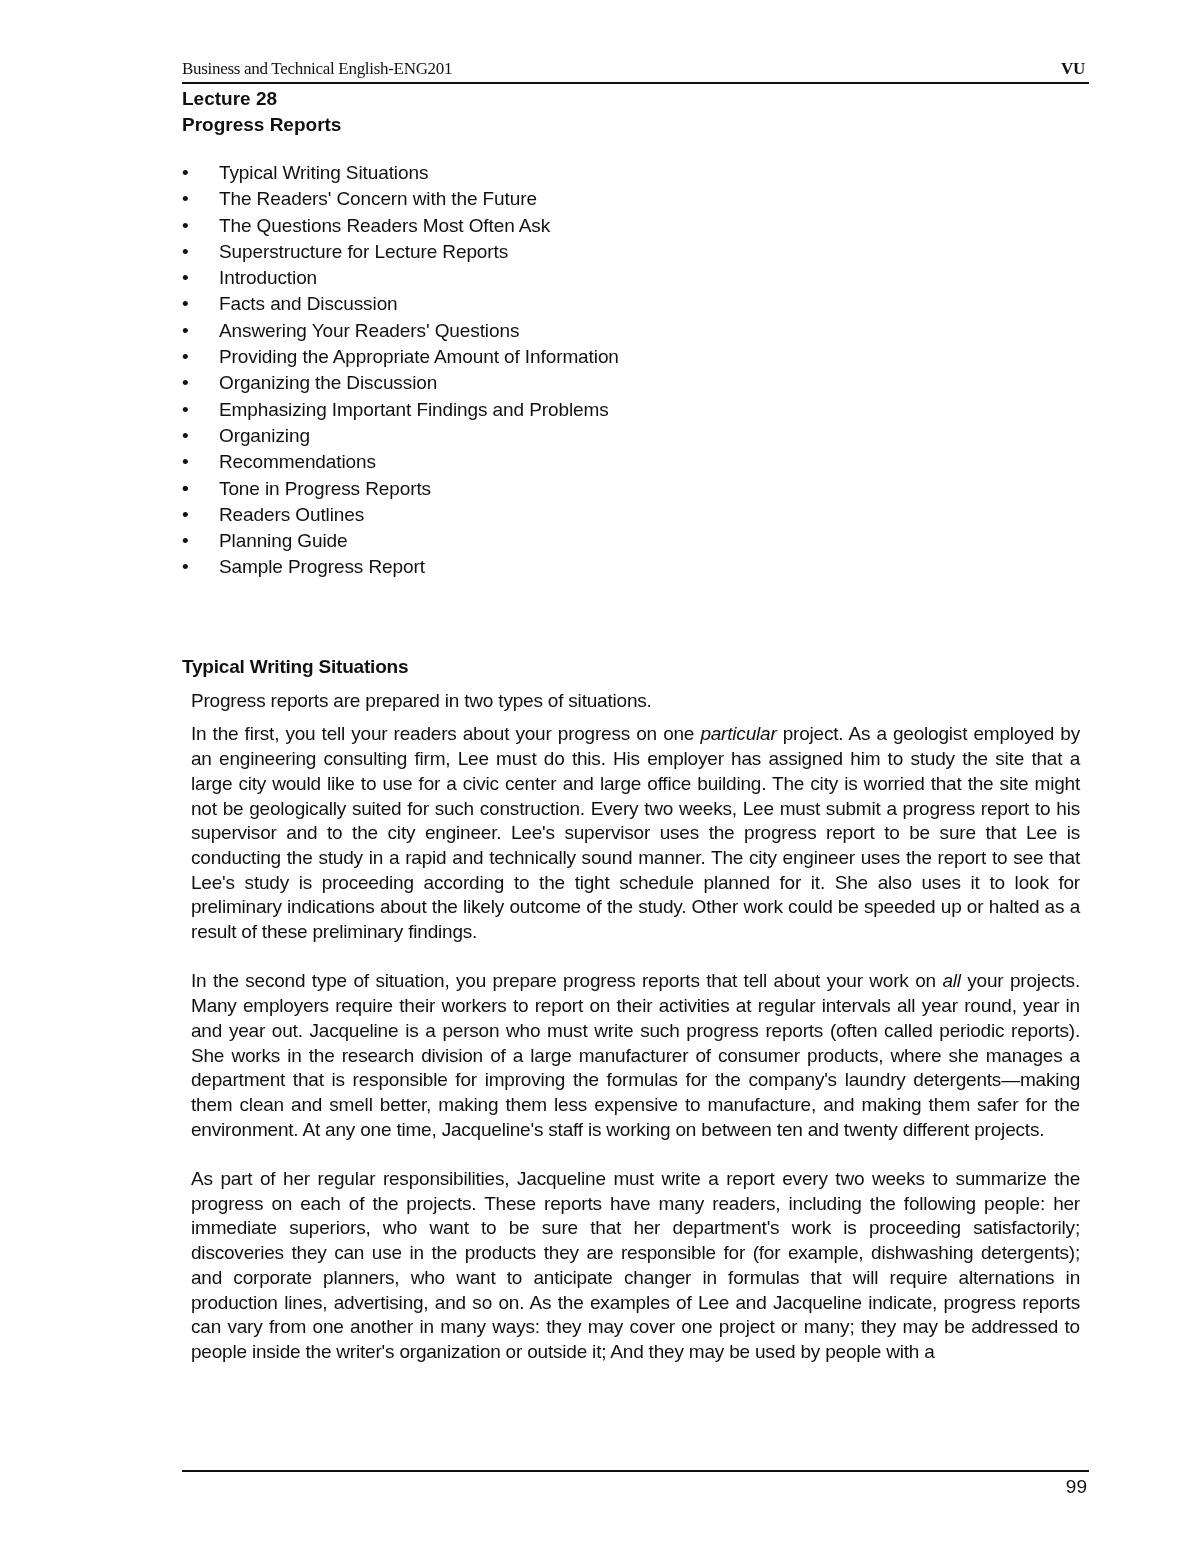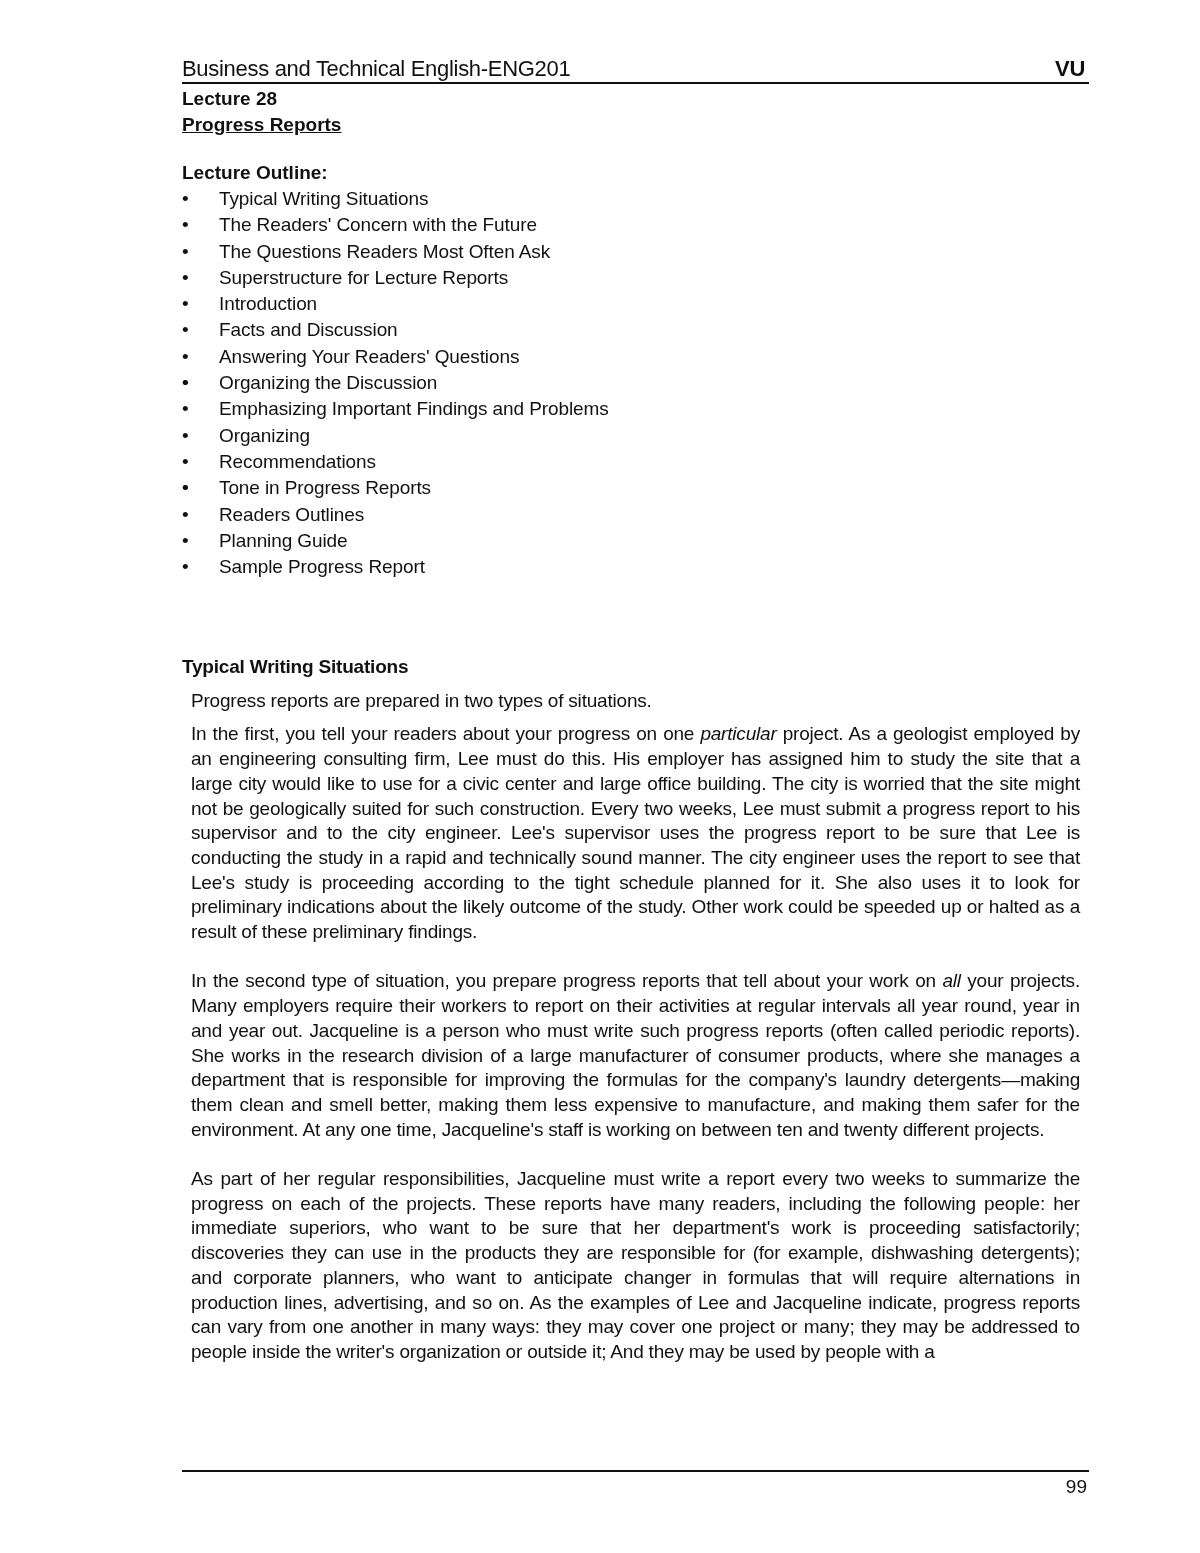--- a/index.html
+++ b/index.html
@@ -1,26 +1,26 @@
 <!DOCTYPE html>
 <html><head>
   <meta charset="utf-8">
   <style>
     html, body { margin: 0; padding: 0; background: #ffffff; }
     body { width: 1200px; height: 1553px; position: relative; overflow: hidden;
            font-family: "Liberation Sans", sans-serif; color: #111; }
     .page { position: absolute; left: 182px; top: 0; width: 907px; }
     .header { position: absolute; top: 58px; left: 0; width: 907px; height: 24px;
-              border-bottom: 2px solid #111; font-size: 22px; line-height: 22px;
-              letter-spacing: -0.3px; }
+              border-bottom: 2px solid #111; font-size: 17px; line-height: 22px;
+              letter-spacing: -0.3px; font-family: Liberation Serif, serif; }
     .header .left { position: absolute; left: 0; top: 0; }
     .header .right { position: absolute; right: 4px; top: 0; font-weight: bold; }
     .title-block { position: absolute; top: 86px; left: 0; width: 907px; 
                    font-weight: bold; font-size: 19px; line-height: 26px; }
-    .title-block .sub { text-decoration: underline; }
+    .title-block .sub { }
     .outline { position: absolute; top: 160px; left: 0; width: 907px; font-size: 19px; }
     .outline .h { font-weight: bold; line-height: 26px; }
     .outline ul { list-style: none; margin: 0; padding: 0; }
     .outline li { position: relative; padding-left: 37px; line-height: 26.3px; letter-spacing: -0.1px; }
     .outline li .bullet { position: absolute; left: 0; top: 0; }
     .body { position: absolute; top: 655px; left: 0; width: 907px; font-size: 19px;
             line-height: 24.7px; letter-spacing: -0.2px; }
     .body .h { font-weight: bold; }
     .body p { margin: 9px; text-align: justify; }
     .body p.gap { margin-top: 24.7px; }
@@ -39,30 +39,29 @@
     <span class="left">Business and Technical English-ENG201</span>
     <span class="right">VU</span>
   </div>
 
   <div class="title-block">
     <div>Lecture 28</div>
     <div class="sub">Progress Reports</div>
   </div>
 
   <div class="outline">
-    <div class="h">Lecture Outline:</div>
     <ul>
       <li><span class="bullet">•</span><span>Typical Writing Situations</span></li>
       <li><span class="bullet">•</span><span>The Readers' Concern with the Future</span></li>
       <li><span class="bullet">•</span><span>The Questions Readers Most Often Ask</span></li>
       <li><span class="bullet">•</span><span>Superstructure for Lecture Reports</span></li>
       <li><span class="bullet">•</span><span>Introduction</span></li>
       <li><span class="bullet">•</span><span>Facts and Discussion</span></li>
       <li><span class="bullet">•</span><span>Answering Your Readers' Questions</span></li>
-      <li><span class="bullet">•</span></li>
+      <li><span class="bullet">•</span><span>Providing the Appropriate Amount of Information</span></li>
       <li><span class="bullet">•</span><span>Organizing the Discussion</span></li>
       <li><span class="bullet">•</span><span>Emphasizing Important Findings and Problems</span></li>
       <li><span class="bullet">•</span><span>Organizing</span></li>
       <li><span class="bullet">•</span><span>Recommendations</span></li>
       <li><span class="bullet">•</span></li>
       <li><span class="bullet">•</span><span>Tone in Progress Reports</span></li>
       <li><span class="bullet">•</span><span>Readers Outlines</span></li>
       <li><span class="bullet">•</span><span>Planning Guide</span></li>
       <li><span class="bullet">•</span><span>Sample Progress Report</span></li>
     </ul>

